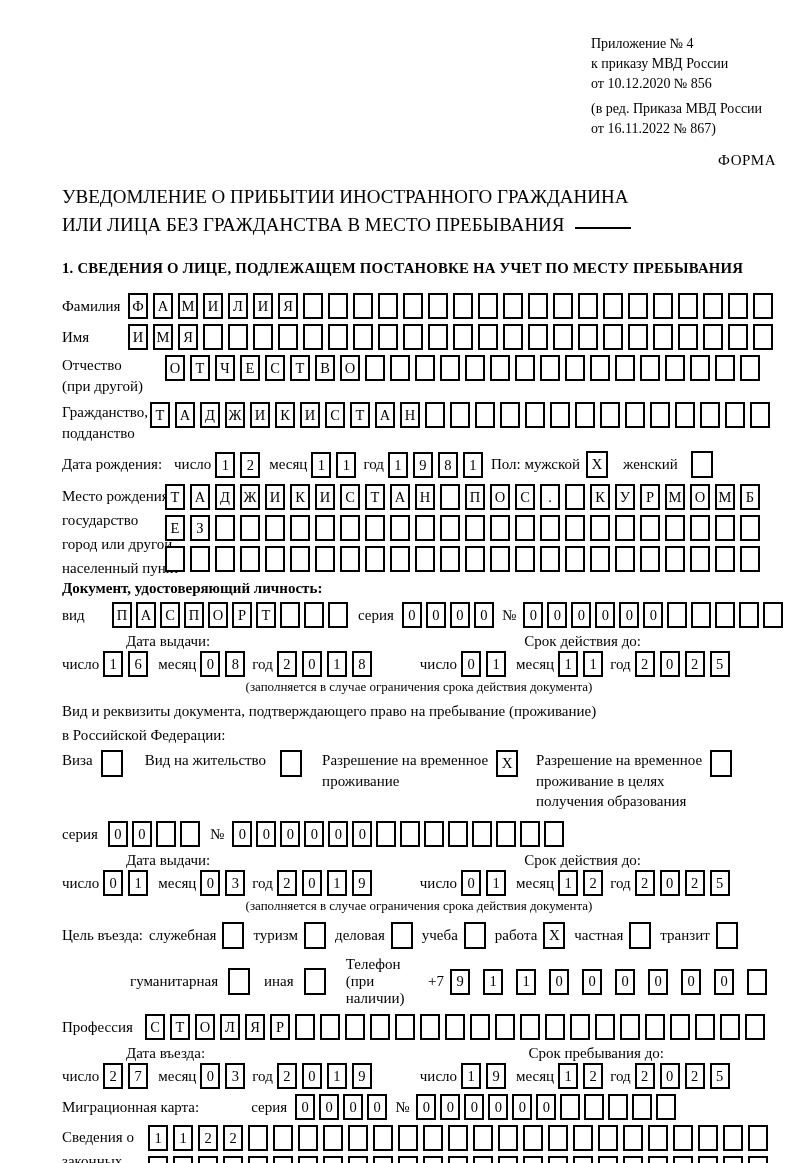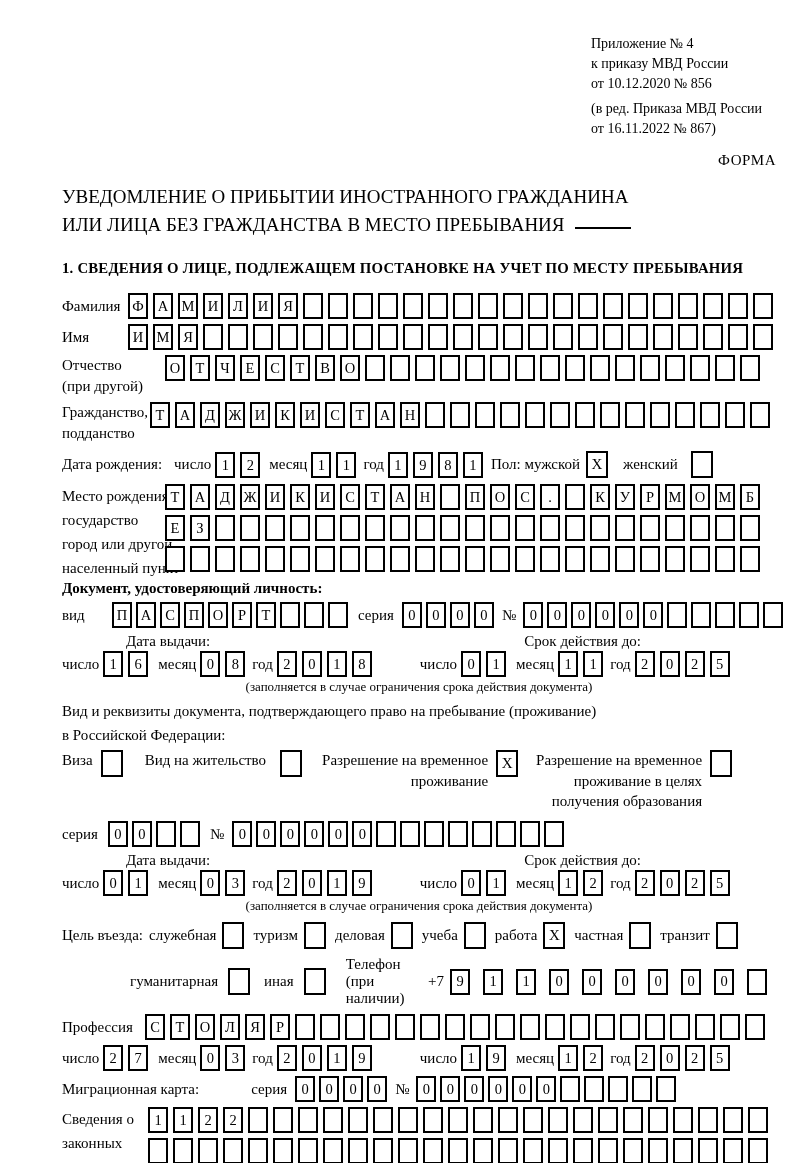--- a/index.html
+++ b/index.html
@@ -40,21 +40,21 @@
   .dh2{margin-left:auto;margin-right:135px}
   .dh2.wide{margin-right:112px}
   .gap2{width:48px}
   .note{font-size:13px;text-align:center;margin-top:2px;margin-bottom:8px}
   .mini{margin-right:4px}
 
   
   .permit-row{display:flex;align-items:flex-start;margin-bottom:10px}
   .pair{display:inline-flex;align-items:flex-start}
   .pair .plabel{margin-right:8px;line-height:1.35}
-  .center2{text-align:right;line-height:1.45}
+  .center2{text-align:left;line-height:1.45}
 
   .purpose-row{display:flex;align-items:center;margin-bottom:7px}
   .purpose-row .plabel{margin-right:6px}
   .purpose-row .cbox{margin-right:9px}
 </style>
 </head>
 <body>
 
 <div class="page">
 
@@ -568,20 +568,24 @@
         <span class="cbox"></span>
         <span class="cbox"></span>
         <span class="cbox"></span>
         <span class="cbox"></span>
         <span class="cbox"></span>
         <span class="cbox"></span>
         <span class="cbox"></span>
       </span>
   </div>
 
+  <div class="date-heads">
+    <span class="dh1">Дата въезда:</span>
+    <span class="dh2 wide">Срок пребывания до:</span>
+  </div>
   <div class="row date-row">
     <span class="lbl mini">число</span>
     <span class="boxes">
         <span class="cbox">2</span>
         <span class="cbox">7</span>
       </span>
     <span class="lbl mini" style="margin-left:10px">месяц</span>
     <span class="boxes">
         <span class="cbox">0</span>
         <span class="cbox">3</span>

